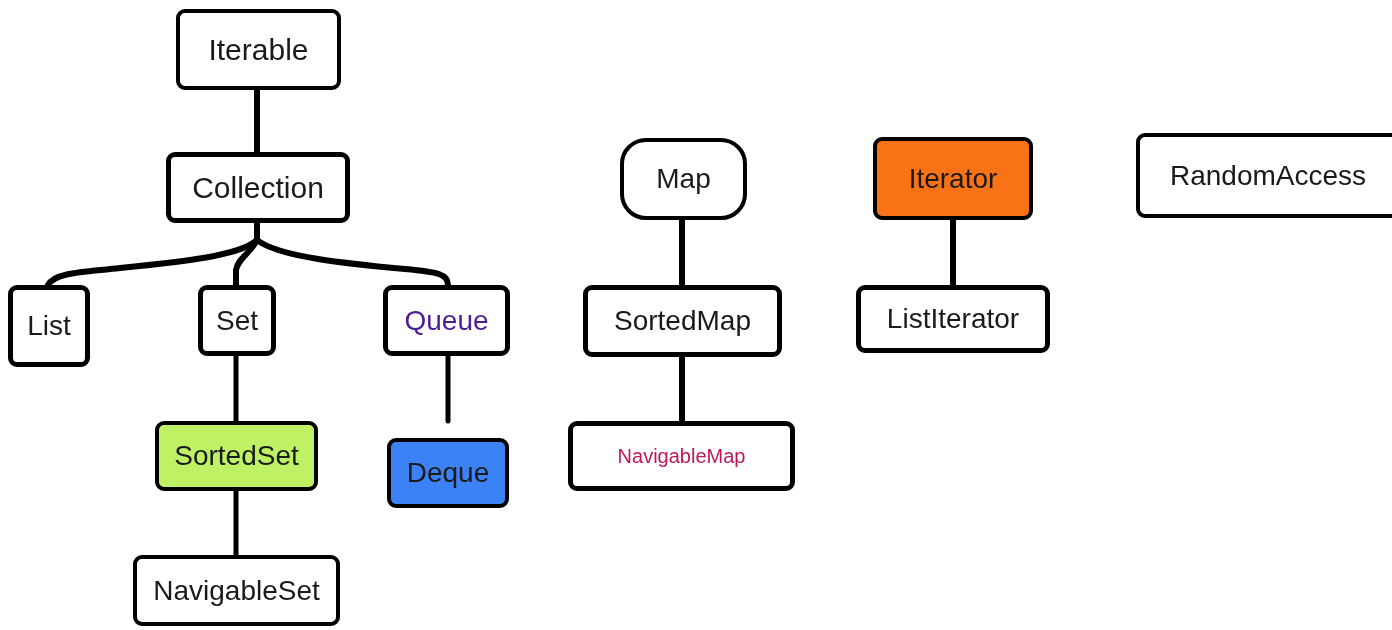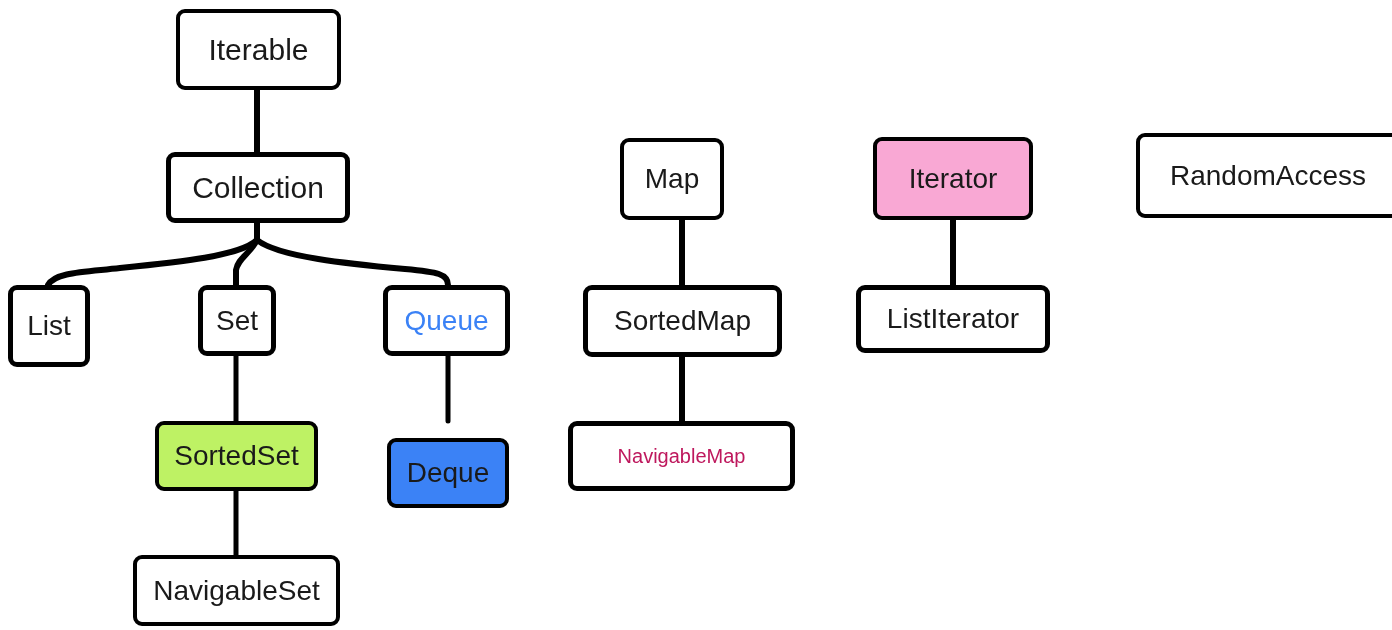--- a/index.html
+++ b/index.html
@@ -69,41 +69,41 @@
       <div class="node" style="left: 166px; top: 152px; width: 184px; height: 71px; border-width: 5px; background: rgb(255, 255, 255); border-color: rgb(0, 0, 0);">
         <span class="node-label" style="font-size: 30px; color: rgb(26, 26, 26); text-align: right;">Collection</span>
       </div>
       <div class="node" style="left: 8px; top: 285px; width: 82px; height: 82px; border-width: 5px; background: rgb(255, 255, 255); border-color: rgb(0, 0, 0);">
         <span class="node-label" style="font-size: 28px; color: rgb(26, 26, 26);">List</span>
       </div>
       <div class="node" style="left: 198px; top: 285px; width: 78px; height: 71px; border-width: 5px; background: rgb(255, 255, 255); border-color: rgb(0, 0, 0);">
         <span class="node-label" style="font-size: 28px; color: rgb(26, 26, 26);">Set</span>
       </div>
       <div class="node" style="left: 383px; top: 285px; width: 127px; height: 71px; border-width: 5px; background: rgb(255, 255, 255); border-color: rgb(0, 0, 0);">
-        <span class="node-label" style="font-size: 28px; color: #3b82f6;">Queue</span>
+        <span class="node-label" style="font-size: 28px; color: #4c1d95;">Queue</span>
       </div>
       <div class="node" style="left: 155px; top: 421px; width: 163px; height: 70px; border-width: 4px; background: #bef264; border-color: rgb(0, 0, 0);">
         <span class="node-label" style="font-size: 28px; color: rgb(26, 26, 26);">SortedSet</span>
       </div>
       <div class="node" style="left: 387px; top: 421px; width: 122px; height: 70px; border-width: 4px; background: #3b82f6; border-color: rgb(0, 0, 0); margin-top: 17px;">
         <span class="node-label" style="font-size: 28px; color: rgb(26, 26, 26);">Deque</span>
       </div>
       <div class="node" style="left: 133px; top: 555px; width: 207px; height: 71px; border-width: 4px; background: rgb(255, 255, 255); border-color: rgb(0, 0, 0);">
         <span class="node-label" style="font-size: 28px; color: rgb(26, 26, 26);">NavigableSet</span>
       </div>
-      <div class="node" style="left: 620px; top: 138px; width: 104px; height: 82px; border-width: 4px; background: rgb(255, 255, 255); border-color: rgb(0, 0, 0);">
+      <div class="node" style="left: 620px; top: 138px; width: 127px; height: 82px; border-width: 4px; background: rgb(255, 255, 255); border-color: rgb(0, 0, 0); border-radius: 26px;">
         <span class="node-label" style="font-size: 28px; color: rgb(26, 26, 26);">Map</span>
       </div>
       <div class="node" style="left: 583px; top: 285px; width: 199px; height: 72px; border-width: 5px; background: rgb(255, 255, 255); border-color: rgb(0, 0, 0);">
         <span class="node-label" style="font-size: 28px; color: rgb(26, 26, 26);">SortedMap</span>
       </div>
       <div class="node" style="left: 568px; top: 421px; width: 227px; height: 70px; border-width: 5px; background: rgb(255, 255, 255); border-color: rgb(0, 0, 0);">
         <span class="node-label" style="font-size: 20px; color: #be185d;">NavigableMap</span>
       </div>
-      <div class="node" style="left: 873px; top: 137px; width: 160px; height: 83px; border-width: 4px; background: #f9a8d4; border-color: rgb(0, 0, 0);">
+      <div class="node" style="left: 873px; top: 137px; width: 160px; height: 83px; border-width: 4px; background: #f97316; border-color: rgb(0, 0, 0);">
         <span class="node-label" style="font-size: 28px; color: rgb(26, 26, 26);">Iterator</span>
       </div>
       <div class="node" style="left: 856px; top: 285px; width: 194px; height: 68px; border-width: 5px; background: rgb(255, 255, 255); border-color: rgb(0, 0, 0);">
         <span class="node-label" style="font-size: 28px; color: rgb(26, 26, 26);">ListIterator</span>
       </div>
       <div class="node" style="left: 1119px; top: 133px; width: 264px; height: 85px; border-width: 4px; background: rgb(255, 255, 255); border-color: rgb(0, 0, 0); margin-left: 17px;">
         <span class="node-label" style="font-size: 28px; color: rgb(26, 26, 26);">RandomAccess</span>
       </div>
     </div>
 </div>

